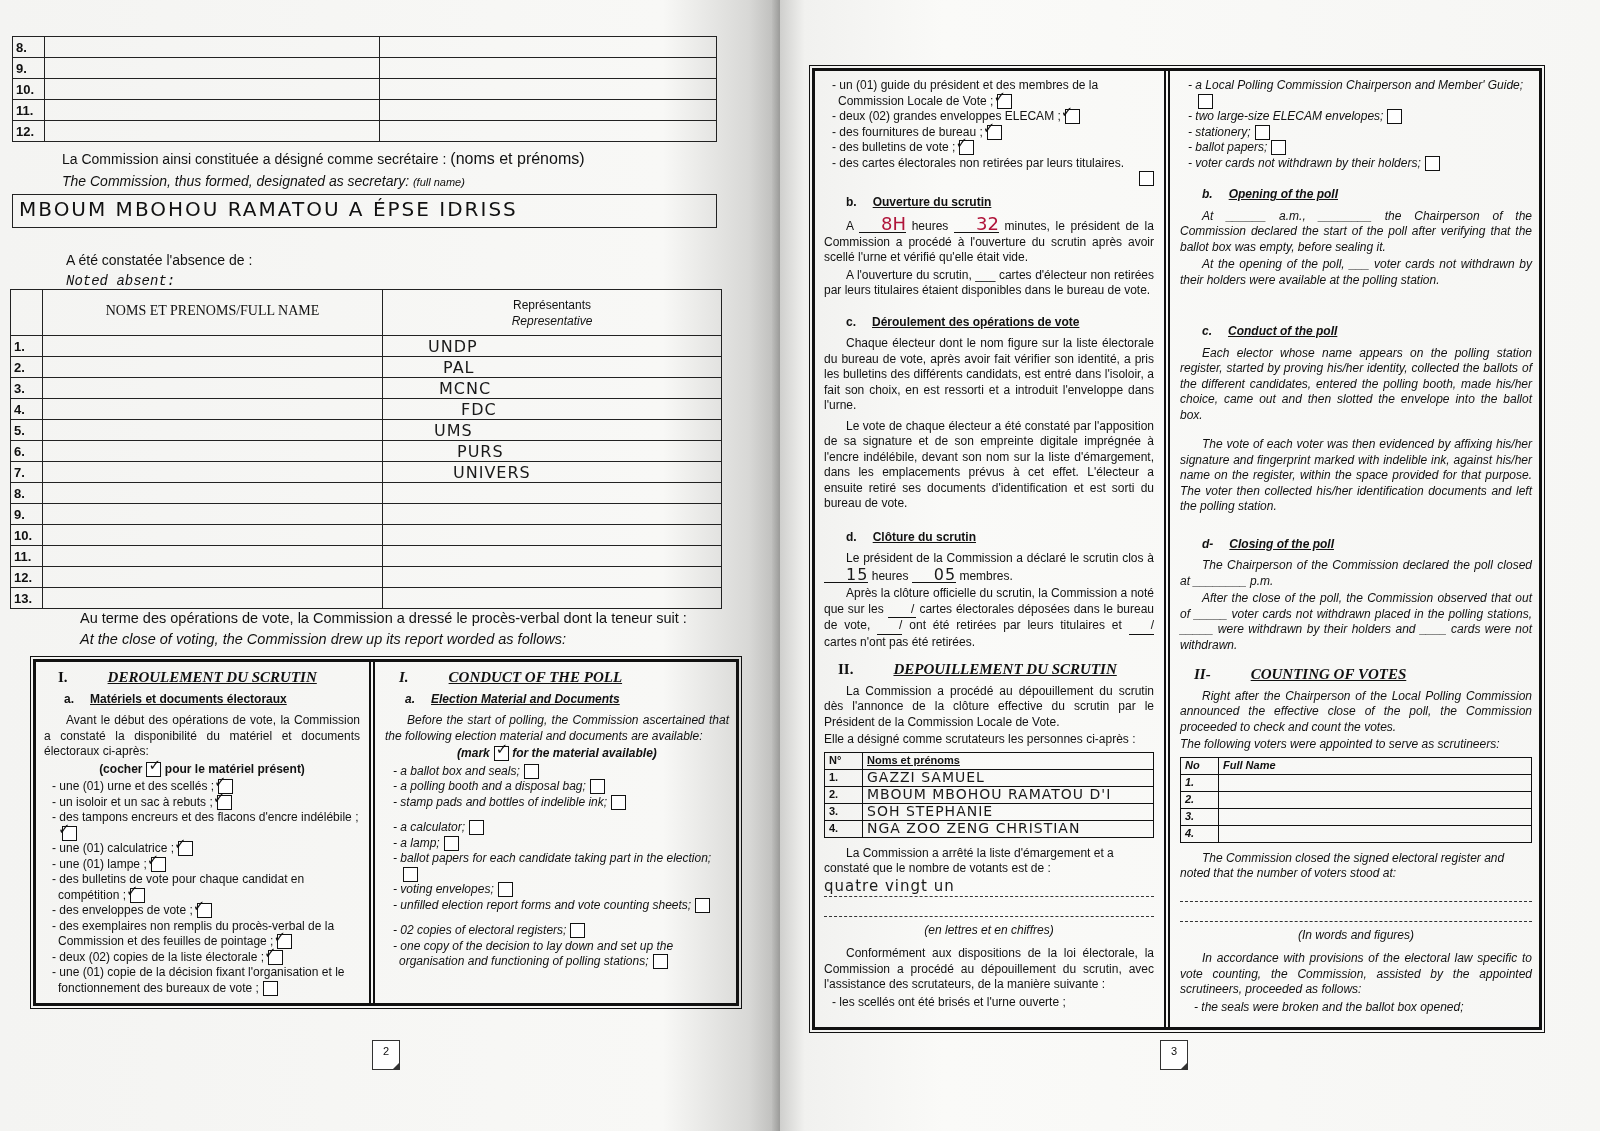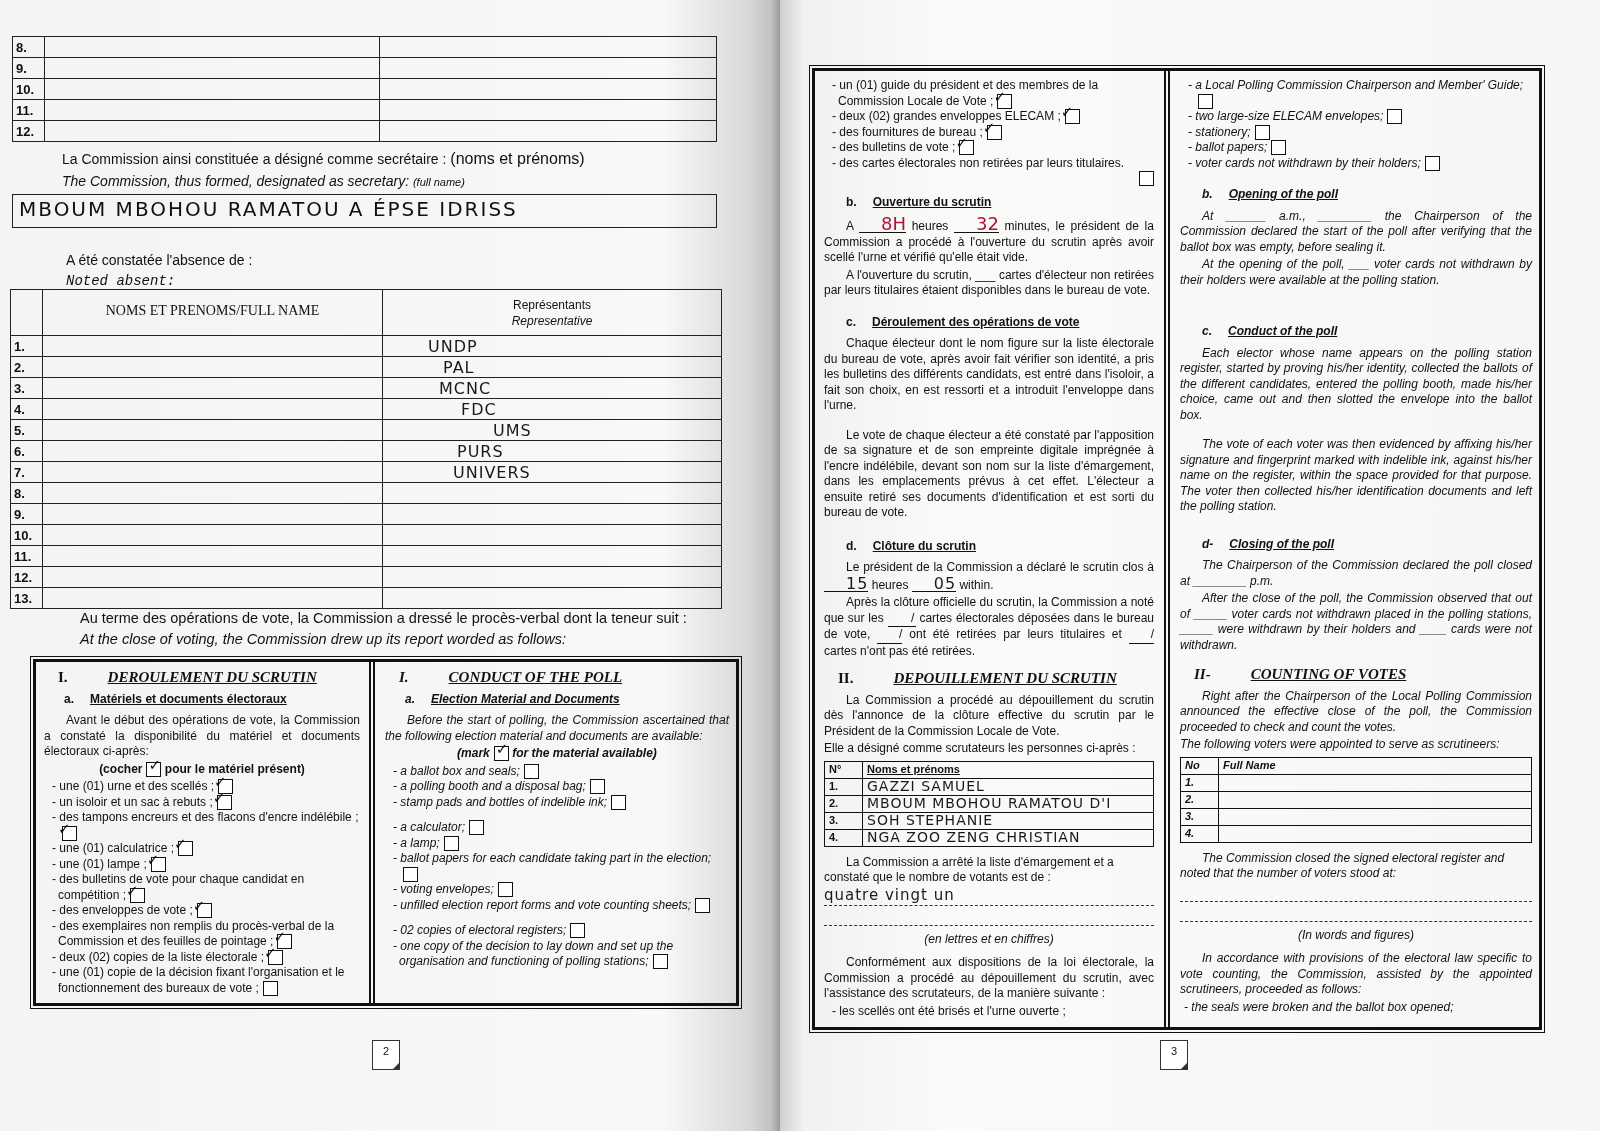--- a/index.html
+++ b/index.html
@@ -122,21 +122,21 @@
           <td class="hand" style="padding-left:56px">MCNC</td>
         </tr>
       <tr>
           <td class="num">4.</td>
           <td></td>
           <td class="hand" style="padding-left:78px">FDC</td>
         </tr>
       <tr>
           <td class="num">5.</td>
           <td></td>
-          <td class="hand" style="padding-left:110px">UMS</td>
+          <td class="hand" style="padding-left:51px">UMS</td>
         </tr>
       <tr>
           <td class="num">6.</td>
           <td></td>
           <td class="hand" style="padding-left:74px">PURS</td>
         </tr>
       <tr>
           <td class="num">7.</td>
           <td></td>
           <td class="hand" style="padding-left:70px">UNIVERS</td>
@@ -247,27 +247,27 @@
         <span class="t">Ouverture du scrutin</span>
       </h3>
     <p class="just indent"><span>A</span> <span class="blank red">8H</span> <span>heures</span> <span class="blank red">32</span> <span>minutes, le président de la Commission a procédé à l'ouverture du scrutin après avoir scellé l'urne et vérifié qu'elle était vide.</span></p>
     <p class="just indent">A l'ouverture du scrutin, ___ cartes d'électeur non retirées par leurs titulaires étaient disponibles dans le bureau de vote.</p>
 
     <h3 style="margin-top:16px">
         <span>c.</span>
         <span class="t">Déroulement des opérations de vote</span>
       </h3>
     <p class="just indent">Chaque électeur dont le nom figure sur la liste électorale du bureau de vote, après avoir fait vérifier son identité, a pris les bulletins des différents candidats, est entré dans l'isoloir, a fait son choix, en est ressorti et a introduit l'enveloppe dans l'urne.</p>
-    <p class="just indent" style="margin-top:14px">Le vote de chaque électeur a été constaté par l'apposition de sa signature et de son empreinte digitale imprégnée à l'encre indélébile, devant son nom sur la liste d'émargement, dans les emplacements prévus à cet effet. L'électeur a ensuite retiré ses documents d'identification et est sorti du bureau de vote.</p>
+    <p class="just indent" style="margin-top:5px">Le vote de chaque électeur a été constaté par l'apposition de sa signature et de son empreinte digitale imprégnée à l'encre indélébile, devant son nom sur la liste d'émargement, dans les emplacements prévus à cet effet. L'électeur a ensuite retiré ses documents d'identification et est sorti du bureau de vote.</p>
 
     <h3 style="margin-top:18px">
         <span>d.</span>
         <span class="t">Clôture du scrutin</span>
       </h3>
-    <p class="just indent"><span>Le président de la Commission a déclaré le scrutin clos à</span> <span class="blank hand">15</span> <span>heures</span> <span class="blank hand">05</span> <span>within.</span></p>
+    <p class="just indent"><span>Le président de la Commission a déclaré le scrutin clos à</span> <span class="blank hand">15</span> <span>heures</span> <span class="blank hand">05</span> <span>membres.</span></p>
     <p class="just indent"><span>Après la clôture officielle du scrutin, la Commission a noté que sur les</span> <span class="blank" style="min-width:28px">/</span> <span>cartes électorales déposées dans le bureau de vote,</span> <span class="blank" style="min-width:24px">/</span> <span>ont été retirées par leurs titulaires et</span> <span class="blank" style="min-width:20px">/</span> <span>cartes n'ont pas été retirées.</span></p>
 
     <h2 style="margin-top:12px">
         <span>II.</span>
         <span class="t">DEPOUILLEMENT DU SCRUTIN</span>
       </h2>
     <p class="just indent">La Commission a procédé au dépouillement du scrutin dès l'annonce de la clôture effective du scrutin par le Président de la Commission Locale de Vote.</p>
     <p>Elle a désigné comme scrutateurs les personnes ci-après :</p>
     <table class="smalltab">
       <tbody>
@@ -357,17 +357,17 @@
             <td class="n">4.</td>
             <td></td>
           </tr>
     </tbody>
       </table>
     <p class="indent">The Commission closed the signed electoral register and noted that the number of voters stood at:</p>
     <div class="dotline"></div>
     <div class="dotline"></div>
     <p class="center" style="margin:6px 0 8px">(In words and figures)</p>
     <p class="just indent">In accordance with provisions of the electoral law specific to vote counting, the Commission, assisted by the appointed scrutineers, proceeded as follows:</p>
-    <p style="margin-left:4px">- the seals were broken and the ballot box opened;</p>
+    <p style="margin-left:14px">- the seals were broken and the ballot box opened;</p>
   </div>
 
   <div class="pagenum" style="left:380px; top:1040px;">3</div>
 </div>
 
 </body></html>

